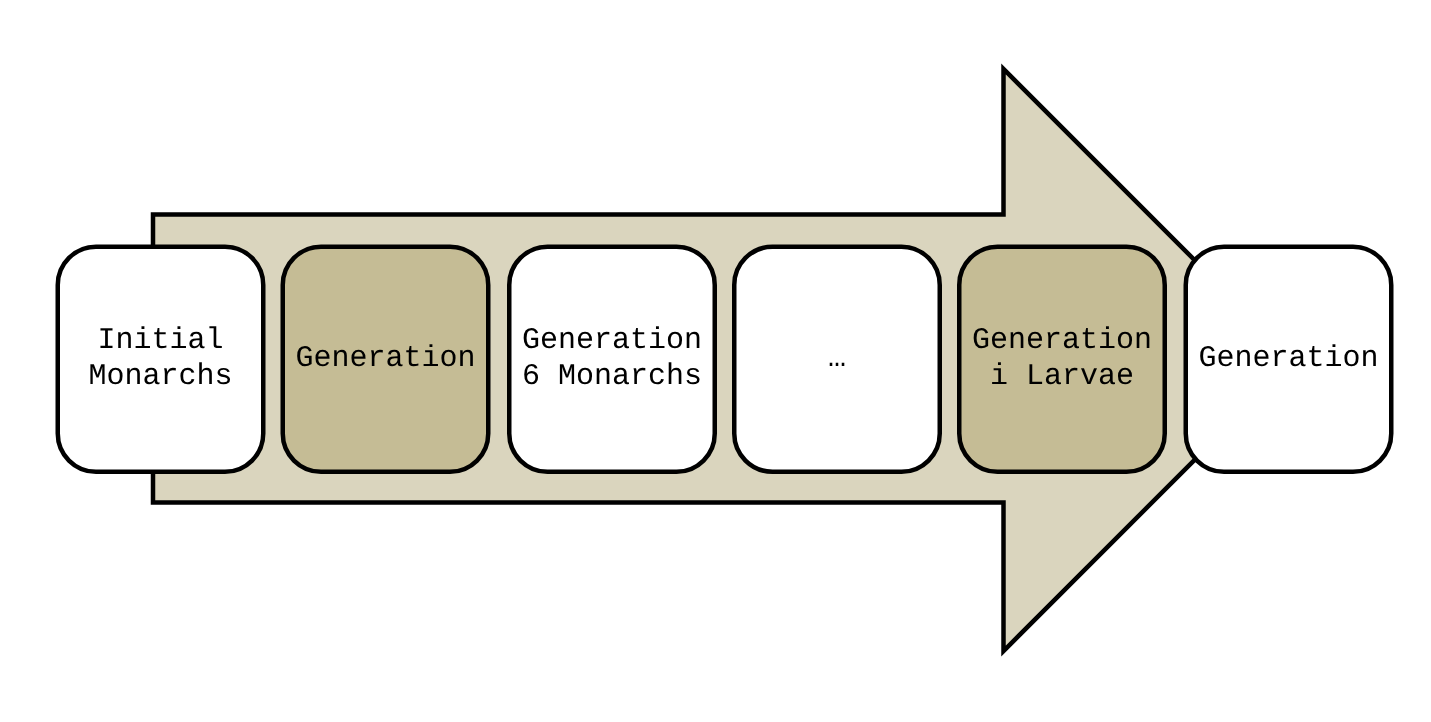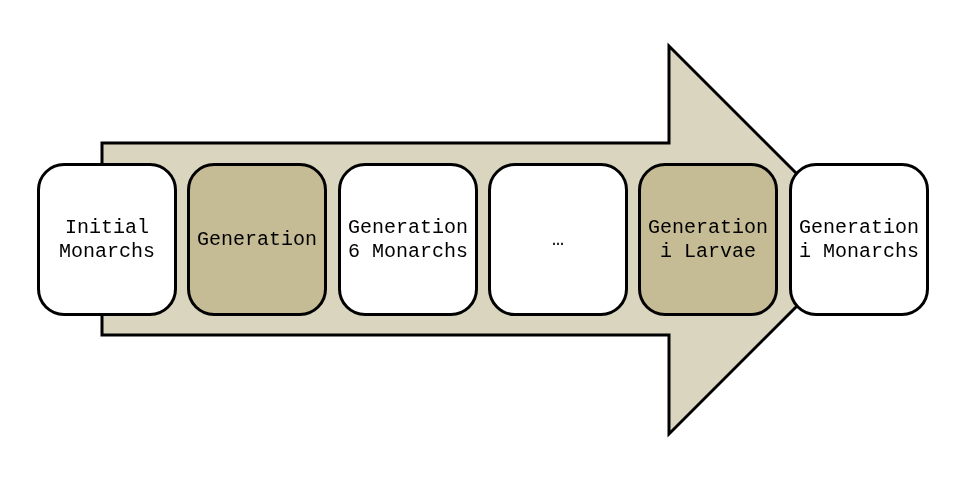--- a/index.html
+++ b/index.html
@@ -78,16 +78,15 @@
     <span class="line"></span>
   </div>
 
   <div class="step step-4" style="background-color: rgb(197, 188, 149);">
     <span class="line">Generation</span>
     <span class="line">i Larvae</span>
   </div>
 
   <div class="step step-5" style="background-color: rgb(255, 255, 255);">
     <span class="line">Generation</span>
-    <span class="line">i Monarchs</span>
   </div>
 
 </div>
 
 </body></html>

